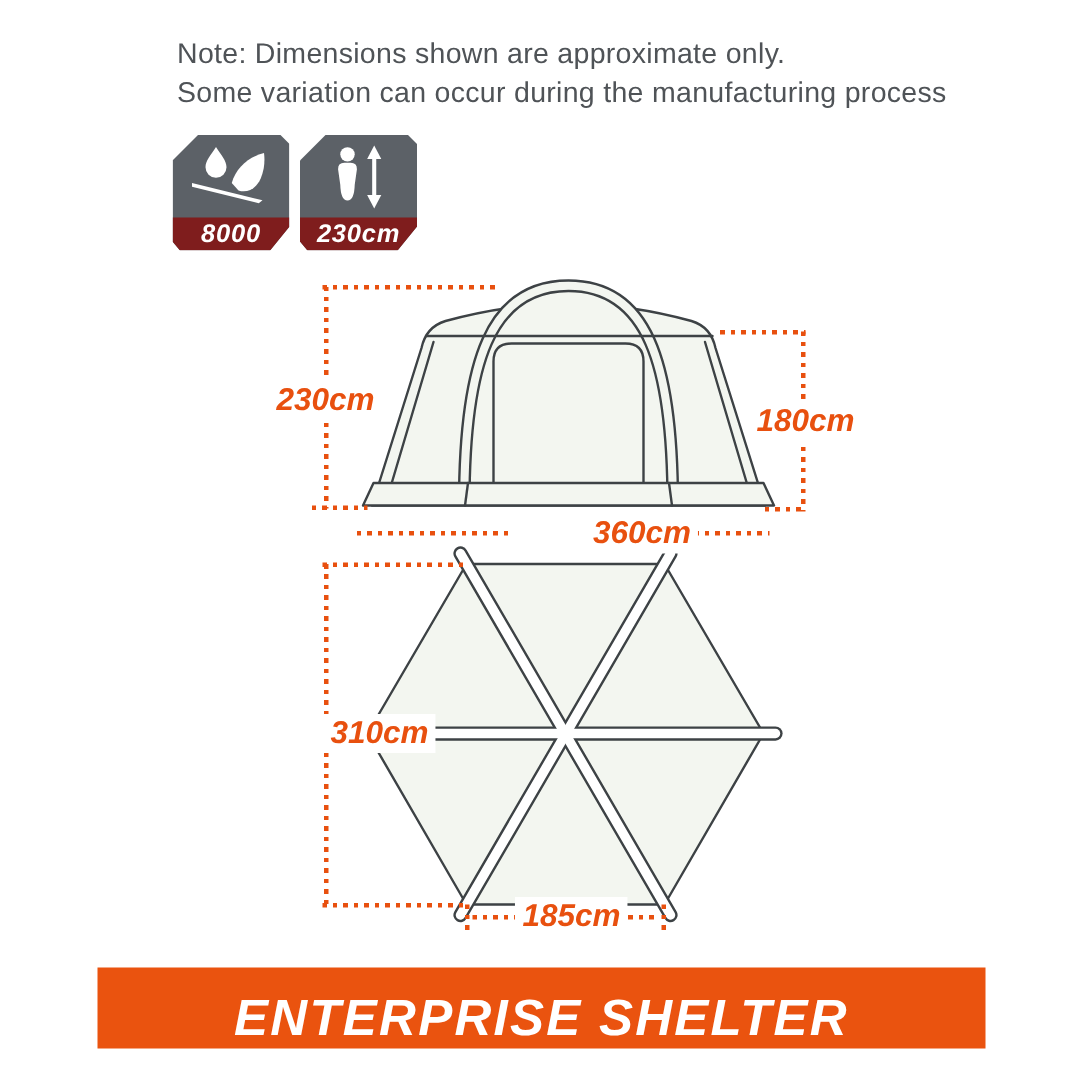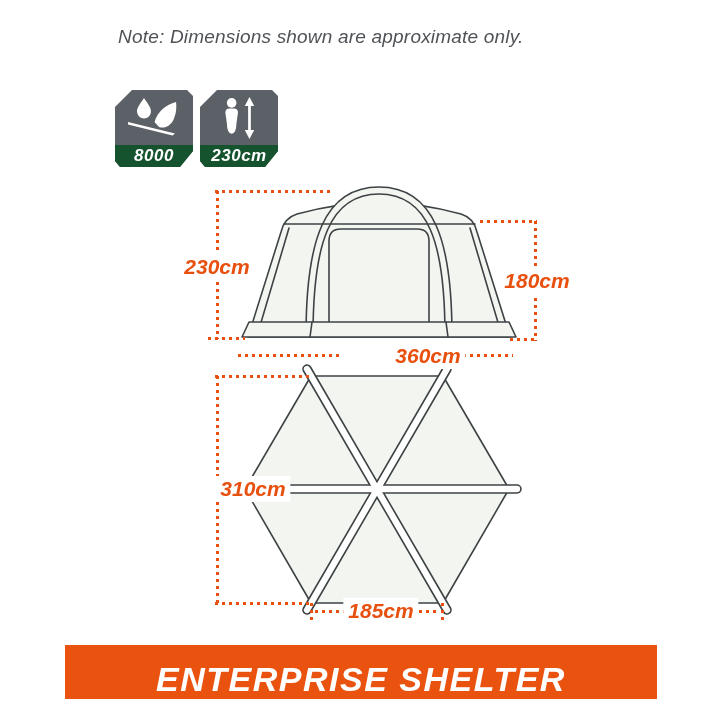--- a/index.html
+++ b/index.html
@@ -3,32 +3,32 @@
 <meta charset="utf-8">
 <style>
   html,body{margin:0;padding:0;background:#ffffff;}
   #stage{
     position:relative;width:720px;height:720px;background:#ffffff;overflow:hidden;
     font-family:"Liberation Sans",sans-serif;
   }
   
   .note{
     position:absolute;left:118px;top:24px;width:530px;
-    font-style:italic;font-size:19px;line-height:26px;color:#4f5357;
+    font-size:19px;line-height:26px;color:#4f5357;
     letter-spacing:.2px;
   }
   
   .badges{position:absolute;left:115px;top:90px;display:flex;gap:7px;}
   .badge{
     width:78px;height:77px;background:#5c6167;display:flex;flex-direction:column;
     clip-path:polygon(17px 0,72px 0,78px 6px,78px 61px,65px 77px,5px 77px,0 71px,0 17px);
   }
   .badge-body{height:55px;display:flex;align-items:center;justify-content:center;}
   .badge-strip{
-    height:22px;background:#14532d;display:flex;align-items:center;justify-content:center;
+    height:22px;background:#7f1d1d;display:flex;align-items:center;justify-content:center;
     color:#ffffff;font-style:italic;font-weight:bold;font-size:17px;letter-spacing:.5px;
   }
   
   .dot-h{position:absolute;height:3px;
     background-image:repeating-linear-gradient(to right,#e8500f 0 3px,transparent 3px 7px);}
   .dot-v{position:absolute;width:3px;
     background-image:repeating-linear-gradient(to bottom,#e8500f 0 3px,transparent 3px 7px);}
   .dim{
     position:absolute;transform:translate(-50%,-50%);z-index:5;
     color:#e8500f;font-style:italic;font-weight:bold;font-size:21px;
@@ -45,20 +45,21 @@
     color:#ffffff;font-style:italic;font-weight:bold;font-size:34px;letter-spacing:1.5px;
   }
 </style>
 </head>
 <body>
 
 <div id="stage">
 
   <div class="note">
     <div>Note: Dimensions shown are approximate only.</div>
+    <div>Some variation can occur during the manufacturing process</div>
   </div>
 
   <div class="badges">
 
     <div class="badge">
       <div class="badge-body">
         <svg width="52" height="46" viewBox="0 0 52 46">
           <path d="M16,3 C19.5,8.5 23,12 23,16.5 A7,7 0 0 1 9,16.5 C9,12 12.5,8.5 16,3 Z" fill="#ffffff"></path>
           <path d="M0,27 L47,38.5 L44.5,40.5 L0,29.5 Z" fill="#ffffff"></path>
           <path d="M48,7 C38,9.5 29.5,16.5 26.5,27 L31,32 C37,34 43,30.5 45.8,24 C48.5,17.5 48.6,11.5 48,7 Z" fill="#ffffff"></path>

